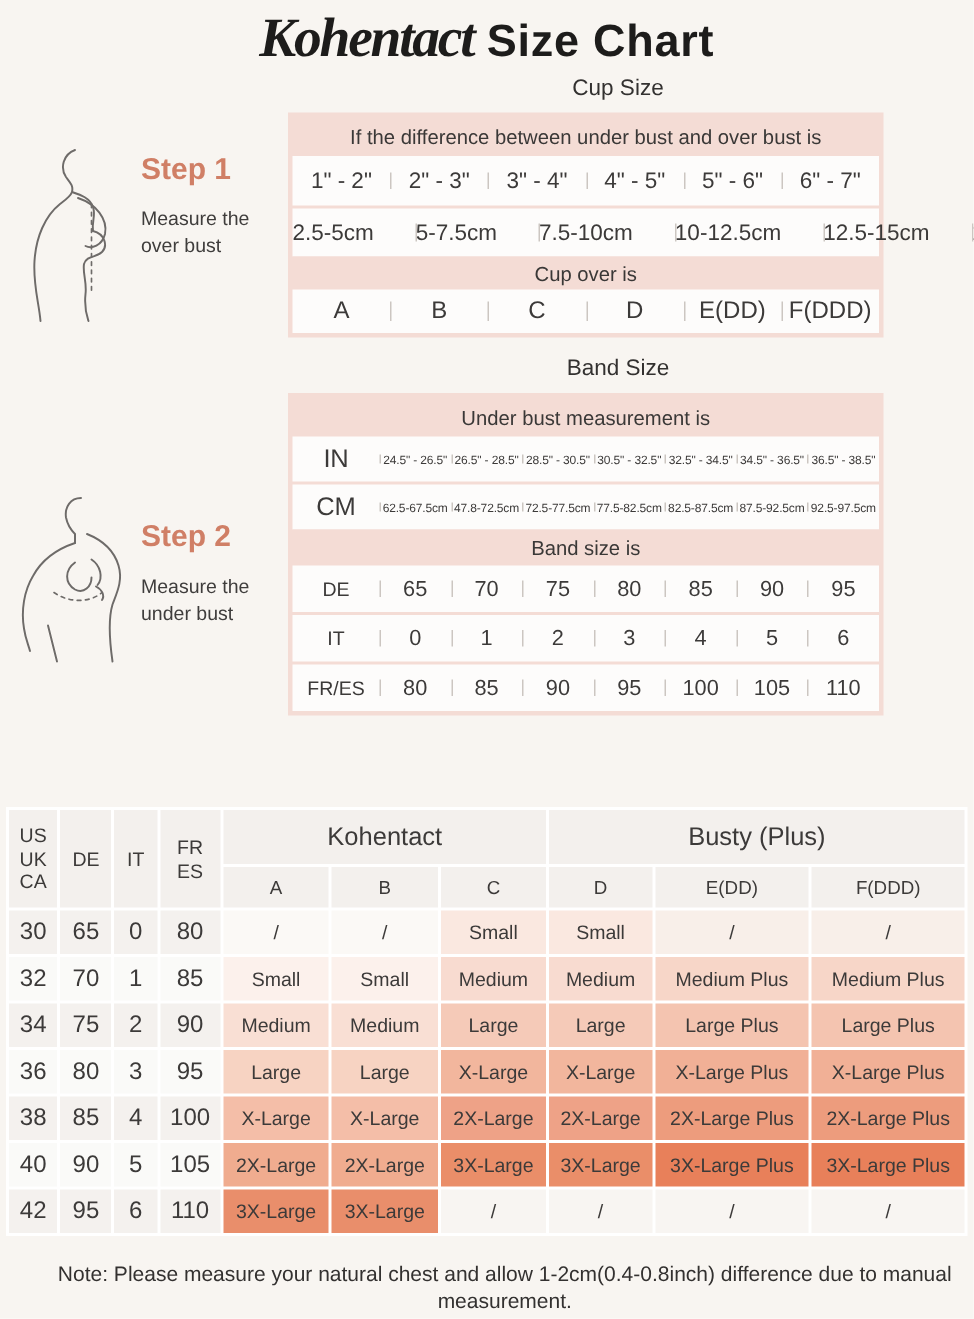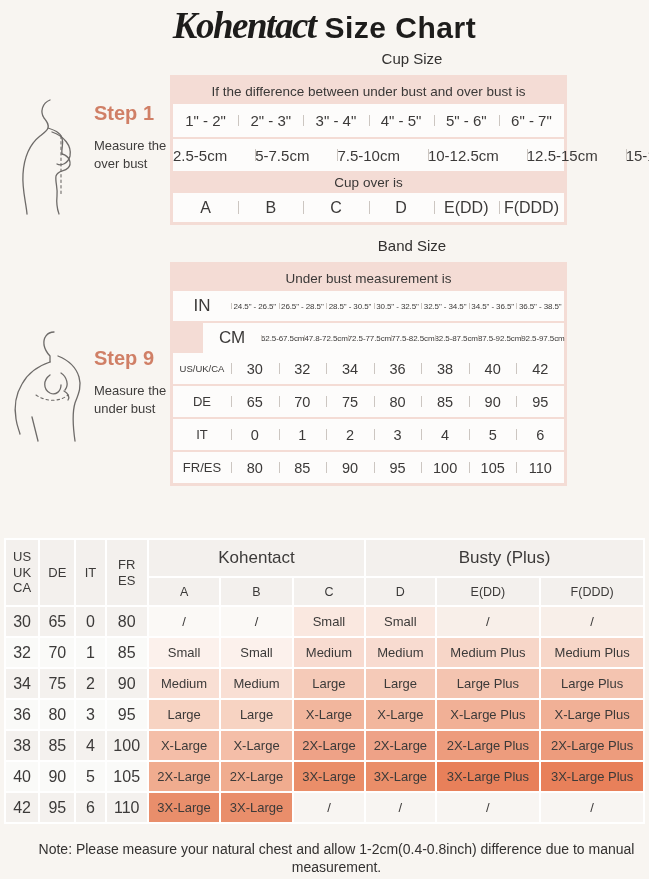--- a/index.html
+++ b/index.html
@@ -19,34 +19,34 @@
   
   .step{position:absolute;}
   .step .fig{position:absolute;}
   .step .txt{position:absolute;width:84px;}
   .step-label{font-size:20px;font-weight:bold;color:var(--accent_coral);}
   .step-desc{margin-top:12px;font-size:13px;line-height:1.35;color:#3f3d3c;}
   svg.outline path{fill:none;stroke:#6e6b69;stroke-width:1.3;stroke-linecap:round;}
   svg.outline path.tape{stroke-dasharray:2.5 3;stroke-width:1.1;}
 
   
-  .ptable{position:absolute;left:170px;width:397px;background:var(--pink);
+  .ptable{position:absolute;left:192px;width:397px;background:var(--pink);
           padding:3px;box-sizing:border-box;}
   .cup-table{top:75px;} .band-table{top:262px;}
   .phead{background:var(--pink);text-align:center;font-size:13.5px;color:#3a3837;
          display:flex;align-items:center;justify-content:center;}
   .ph-tall{height:26px;} .ph-short{height:22px;} .ph-24{height:24px;}
   .prow{background:var(--cell_white);display:flex;align-items:center;}
   .prow .c{flex:1;text-align:center;position:relative;white-space:nowrap;}
   .prow .c + .c::before{content:"";position:absolute;left:0;top:16%;height:68%;width:1px;
                         background:var(--divider);}
   .r-inch{height:33px;font-size:15px;}
   .r-cm{height:32px;margin-top:2px;font-size:15px;gap:28px;}
   .r-cup{height:29px;font-size:16px;}
-  .b-in{height:30px;} .b-cm{height:30px;margin-top:2px;margin-left:30px;}
+  .b-in{height:30px;} .b-cm{height:30px;margin-top:2px;}
   .b-in .c,.b-cm .c{font-size:8px;letter-spacing:-.1px;}
   .b-num{height:31px;font-size:14.5px;}
   .b-num + .b-num{margin-top:2px;}
   .prow .lab{flex:0 0 58px;font-size:17px;}
   .b-num .lab{font-size:13px;}
   .b-num .lab-sm{font-size:9.5px;}
 
   
   .bigtable{position:absolute;left:4px;top:538px;width:641px;table-layout:fixed;
             border-collapse:separate;border-spacing:2px;background:var(--gap_white);}
@@ -124,21 +124,21 @@
       <path d="M46,3 C39,3 35,9 36,16 C37,21 40,25 42,27 L42,33"></path>
       <path d="M50,27 C60,31 68,38 71,48 C74,58 70,66 67,74 C64,84 65,98 67,112"></path>
       <path d="M42,33 C30,37 20,44 14,55 C8,65 6,78 8,90 C9,97 11,101 12,105"></path>
       <path d="M24,88 C26,96 28,104 30,112"></path>
       <path d="M42,46 C35,51 35,60 42,64 C48,67 53,62 53,56"></path>
       <path d="M53,44 C59,48 61,56 57,61"></path>
       <path d="M56,62 C60,64 62,68 60,71"></path>
       <path class="tape" d="M28,66 C38,73 52,73 60,66"></path>
     </svg>
     <div class="txt" style="left:94px;top:22px;">
-      <div class="step-label">Step 9</div>
+      <div class="step-label">Step 2</div>
       <div class="step-desc">Measure the under bust</div>
     </div>
   </div>
 
   <div class="ptable band-table">
     <div class="phead ph-tall">Under bust measurement is</div>
     <div class="prow b-in" id="band-in">
         <div class="c lab">IN</div>
         <div class="c">24.5" - 26.5"</div>
         <div class="c">26.5" - 28.5"</div>
@@ -151,30 +151,21 @@
     <div class="prow b-cm" id="band-cm">
         <div class="c lab">CM</div>
         <div class="c">62.5-67.5cm</div>
         <div class="c">47.8-72.5cm</div>
         <div class="c">72.5-77.5cm</div>
         <div class="c">77.5-82.5cm</div>
         <div class="c">82.5-87.5cm</div>
         <div class="c">87.5-92.5cm</div>
         <div class="c">92.5-97.5cm</div>
       </div>
-    <div class="prow b-num" id="band-r0">
-        <div class="c lab lab-sm">US/UK/CA</div>
-        <div class="c">30</div>
-        <div class="c">32</div>
-        <div class="c">34</div>
-        <div class="c">36</div>
-        <div class="c">38</div>
-        <div class="c">40</div>
-        <div class="c">42</div>
-      </div>
+    <div class="phead ph-24">Band size is</div>
     <div class="prow b-num" id="band-r1">
         <div class="c lab">DE</div>
         <div class="c">65</div>
         <div class="c">70</div>
         <div class="c">75</div>
         <div class="c">80</div>
         <div class="c">85</div>
         <div class="c">90</div>
         <div class="c">95</div>
       </div>

